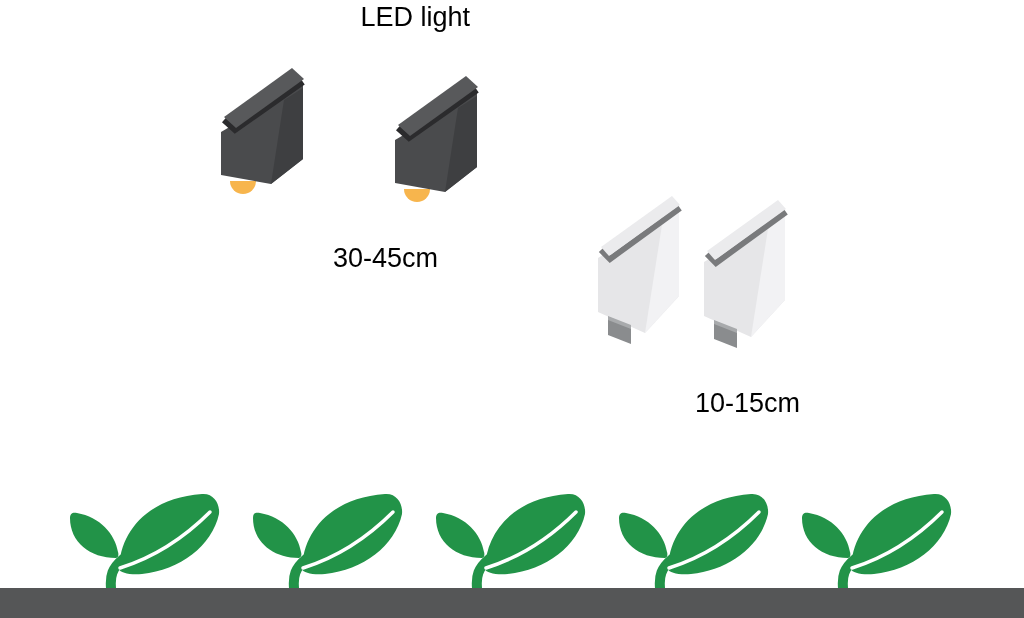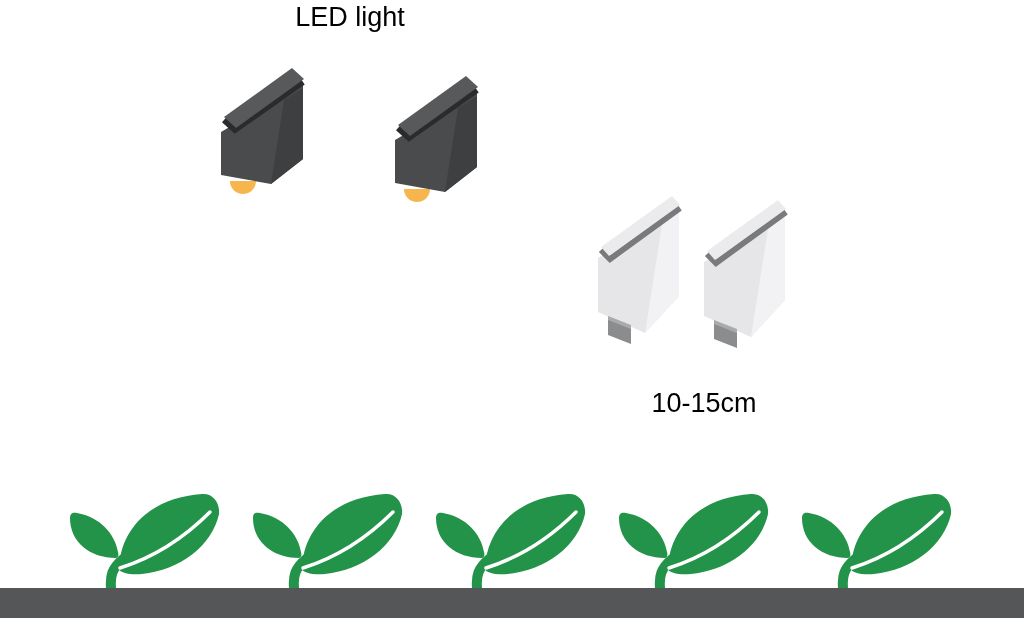--- a/index.html
+++ b/index.html
@@ -11,21 +11,21 @@
     position:relative;
     width:1024px;height:618px;
     background:var(--background,#fff);
     overflow:hidden;
   }
   .label{
     position:absolute;
     color:var(--text,#000);
     font-size:27px;
     line-height:31px;
-    text-align:center;
+    text-align:right;
     white-space:nowrap;
   }
   .fixture{position:absolute;}
   .fixture svg{display:block;width:100%;height:100%;}
   #plants-row{
     position:absolute;
     left:62px;top:485px;
     width:892px;height:103px;
     display:flex;
     justify-content:space-between;
@@ -36,21 +36,21 @@
   #ground-bar{
     position:absolute;
     left:0;top:588px;
     width:1024px;height:30px;
     background:var(--ground,#555657);
   }
   
   #led-label{left:230px;top:2px;width:240px;}
   #led-distance{left:198px;top:243px;width:240px;}
   #fluor-label{left:548px;top:129px;width:320px;}
-  #fluor-distance{left:584px;top:388px;width:240px;}
+  #fluor-distance{left:560px;top:388px;width:240px;}
   
   #led-fixture-1{left:214px;top:60px;width:92px;height:140px;}
   #led-fixture-2{left:388px;top:68px;width:92px;height:140px;}
   #fluor-fixture-1{left:596px;top:192px;width:92px;height:154px;}
   #fluor-fixture-2{left:702px;top:196px;width:92px;height:154px;}
 </style>
 </head>
 <body>
 
 <div id="stage">
@@ -69,20 +69,21 @@
   <div class="fixture" id="led-fixture-2">
     <svg viewBox="0 0 92 140">
       <path d="M16,121 A13,13 0 0 0 42,121 Z" fill="var(--led_bulb)"></path>
       <polygon points="7,72 7,115 57,124 89,99 89,24" fill="var(--led_body)"></polygon>
       <polygon points="57,124 89,99 89,28 70,40" fill="var(--led_end)"></polygon>
       <path d="M10,60 L21,70 L89,22" stroke="var(--led_band)" stroke-width="6" fill="none"></path>
       <polygon points="10,57 78,8 90,19 22,68" fill="var(--led_lid)"></polygon>
     </svg>
   </div>
 
+  <div class="label" id="led-distance">30-45cm</div>
 
 
   <div class="fixture" id="fluor-fixture-1">
     <svg viewBox="0 0 92 154">
       <polygon points="12,124 35,133 35,152 12,143" fill="var(--fluor_tab)"></polygon>
       <polygon points="2,66 2,120 49,141 83,104 83,17" fill="var(--fluor_body)"></polygon>
       <polygon points="49,141 83,104 83,20 66,33" fill="var(--fluor_end)"></polygon>
       <path d="M5,58 L14,67 L84,16" stroke="var(--fluor_band)" stroke-width="6" fill="none"></path>
       <polygon points="5,55 76,4 84,13 13,64" fill="var(--fluor_lid)"></polygon>
       <polygon points="12,124 35,133 35,137 12,128" fill="var(--fluor_tab_top)"></polygon>

